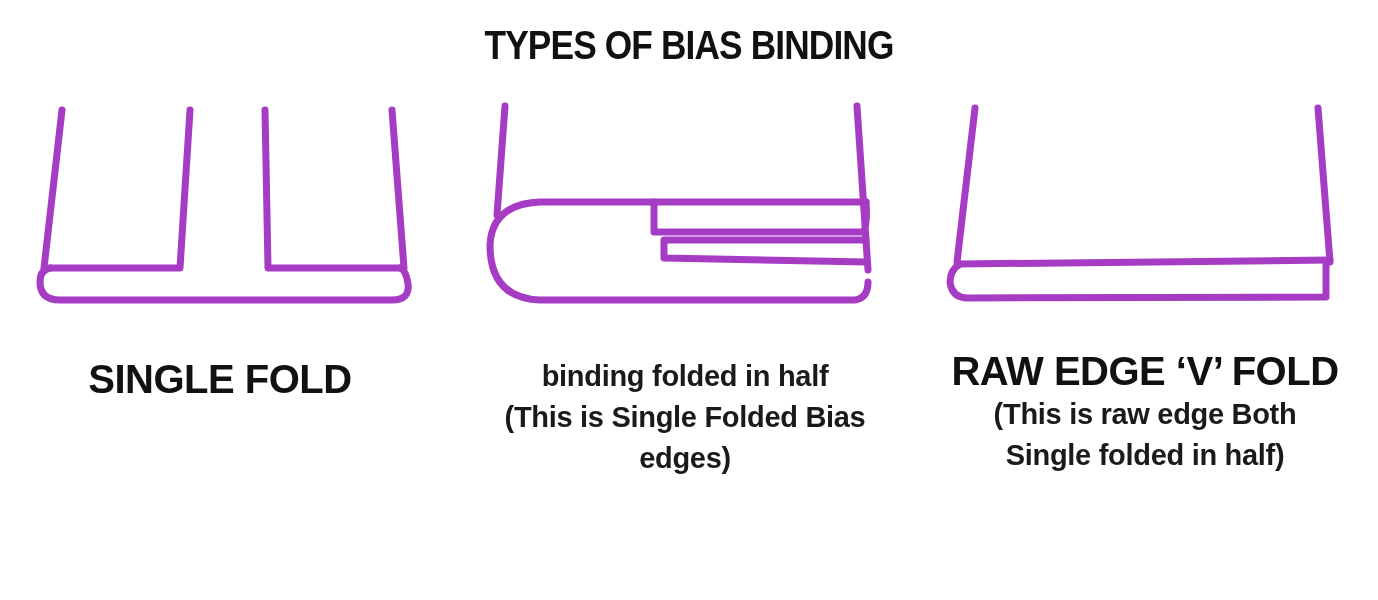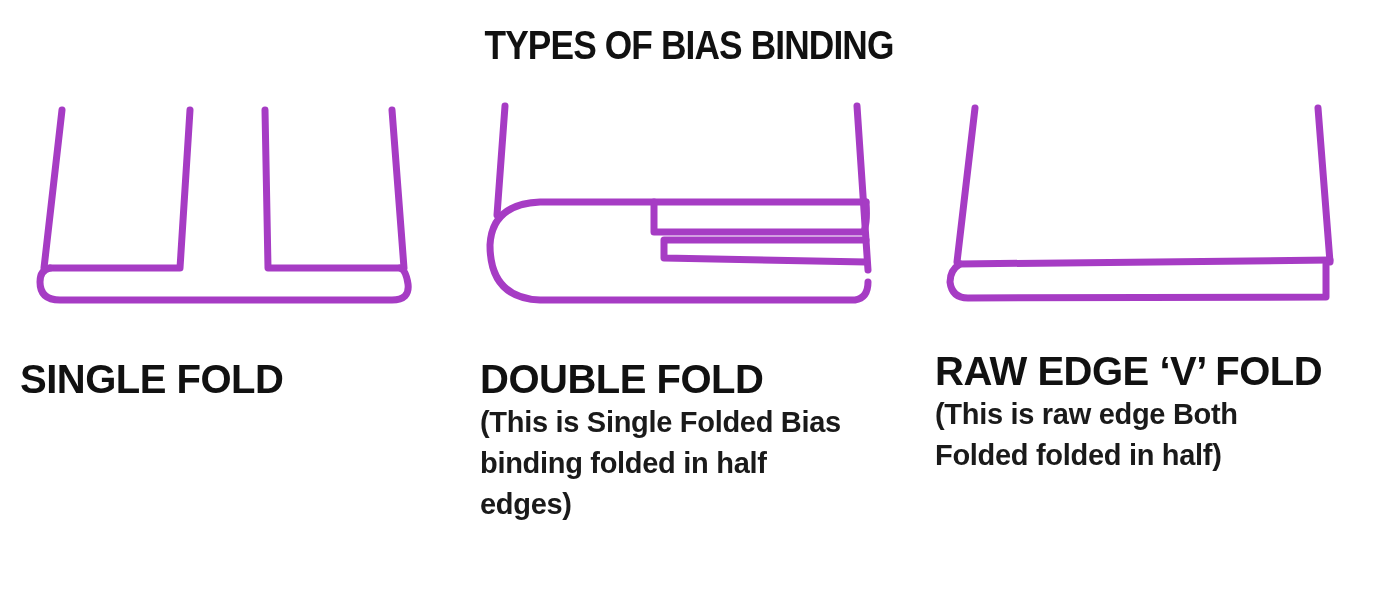--- a/index.html
+++ b/index.html
@@ -36,20 +36,21 @@
       height: 340px;
     }
     .stroke {
       fill: none;
       stroke-width: 7;
       stroke-linecap: round;
       stroke-linejoin: round;
     }
     .label {
       position: absolute;
+      text-align: center;
     }
     .label .heading {
       font-size: 40px;
       font-weight: bold;
       line-height: 46px;
       letter-spacing: -0.5px;
       display: block;
       white-space: nowrap;
     }
     .label .desc {
@@ -107,23 +108,22 @@
 
     <path class="stroke" stroke="#a63cc4" d="M960,264 Q950,270 950,282 Q952,298 968,298 L1326,297 L1326,264"></path>
   </g>
 </svg>
 
 <div class="label" id="label-single">
   <span class="heading">SINGLE FOLD</span>
 </div>
 
 <div class="label" id="label-double">
-  <span class="heading">DOUBLE FOLD</span>
+  <span class="desc">binding folded in half</span>
   <span class="desc">(This is Single Folded Bias</span>
-  <span class="desc">binding folded in half</span>
   <span class="desc">edges)</span>
 </div>
 
 <div class="label" id="label-raw">
   <span class="heading">RAW EDGE ‘V’ FOLD</span>
   <span class="desc">(This is raw edge Both</span>
-  <span class="desc">Folded folded in half)</span>
+  <span class="desc">Single folded in half)</span>
 </div>
 
 </body></html>

